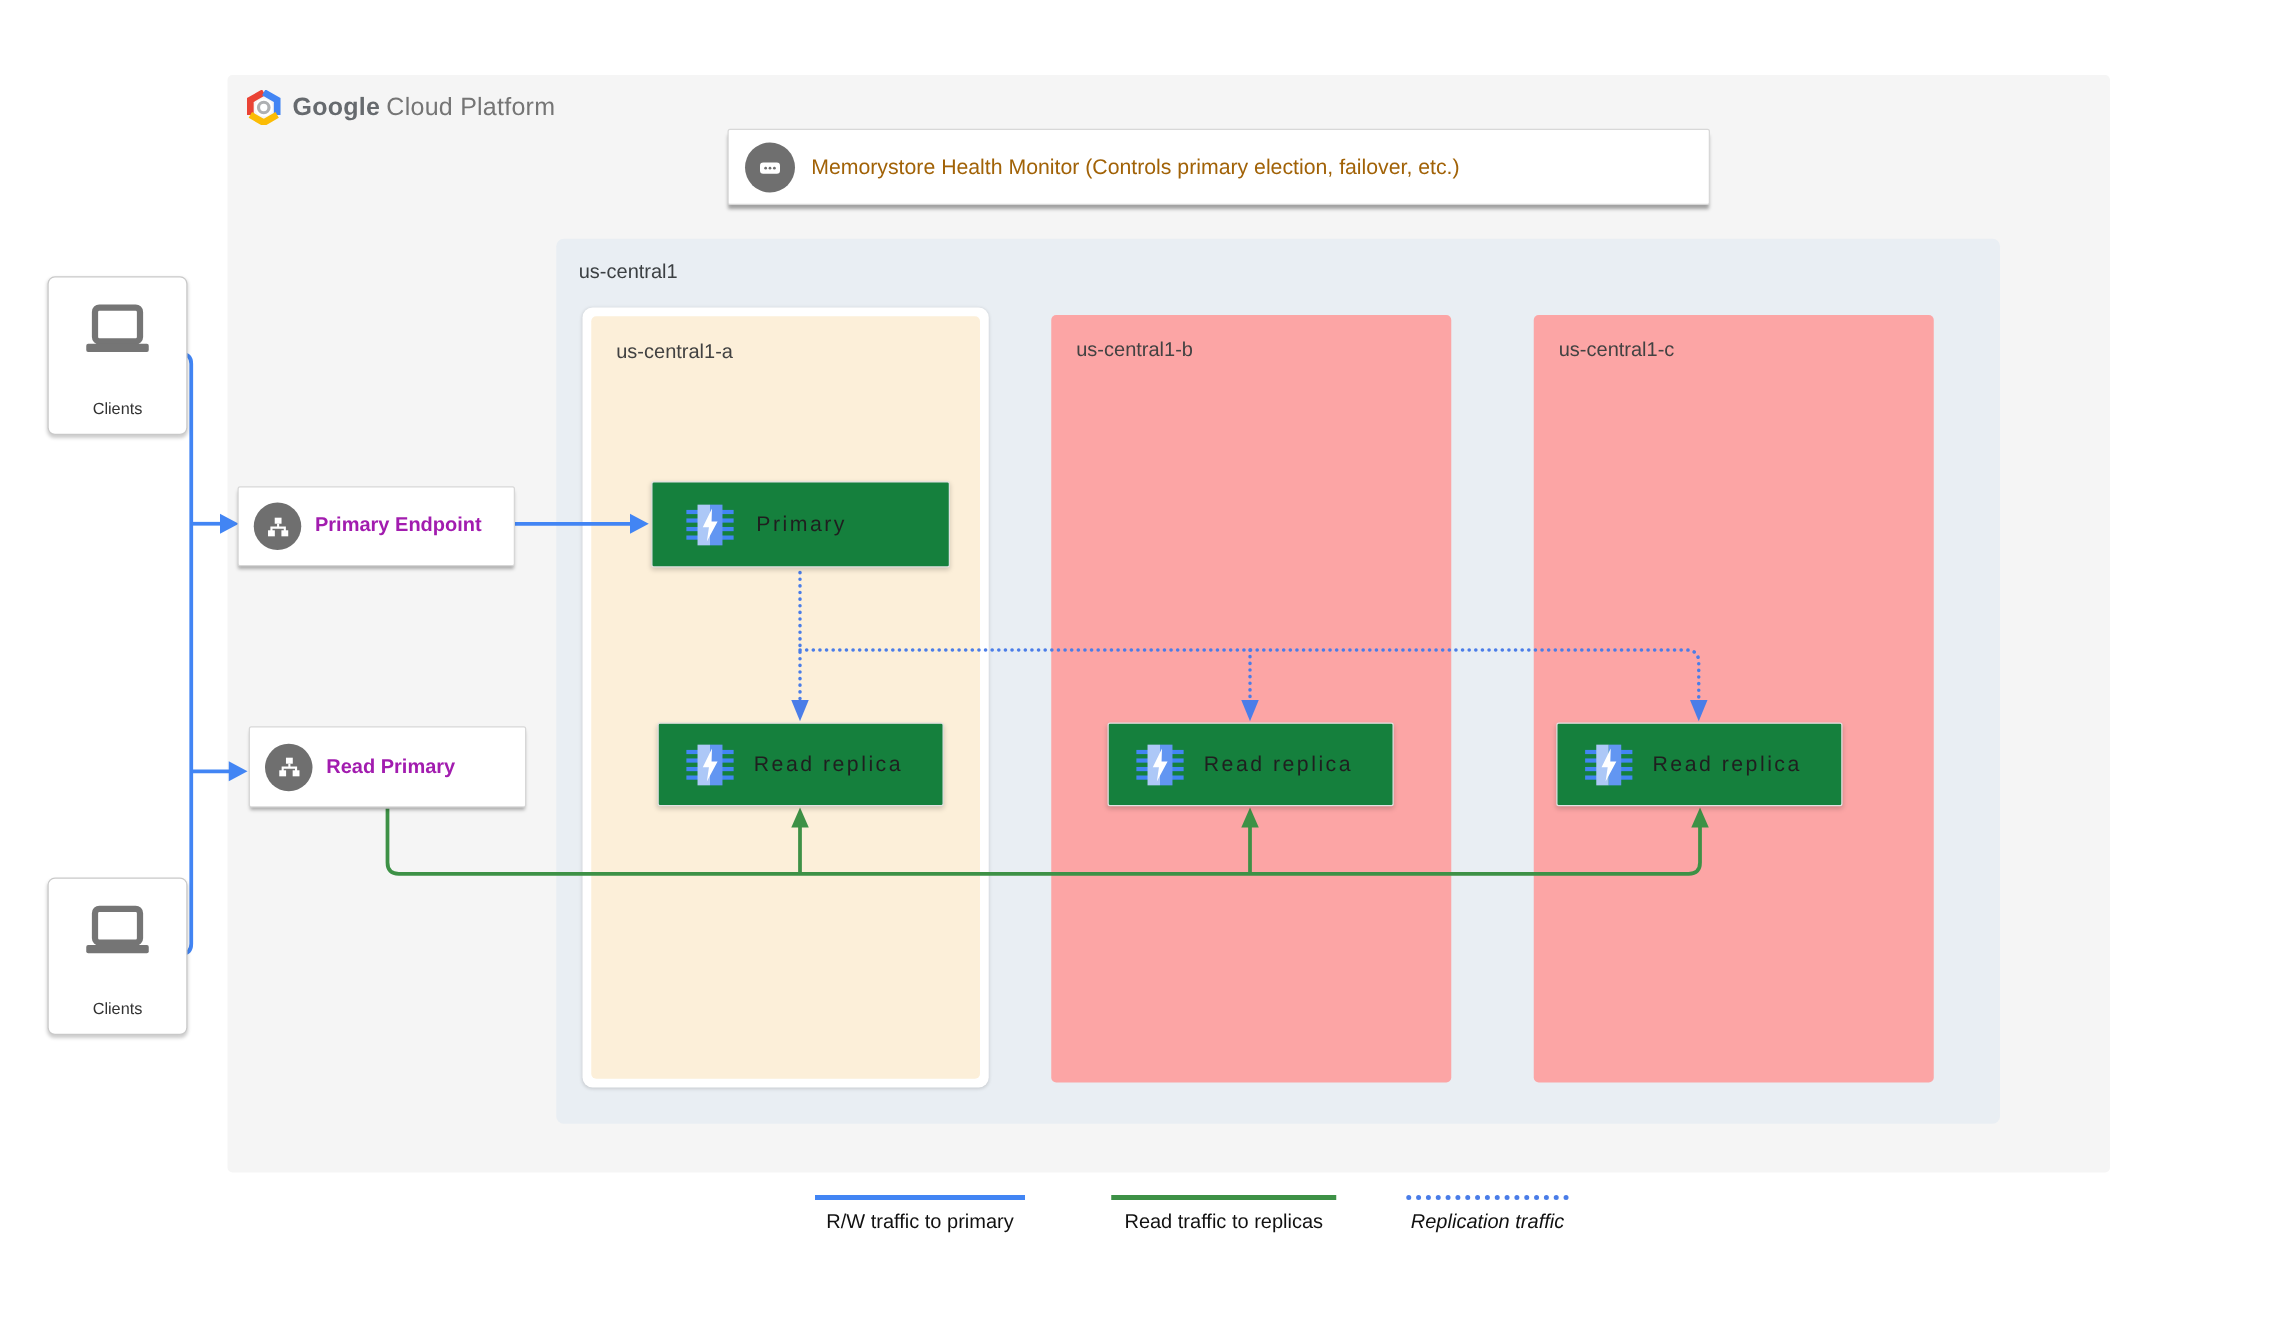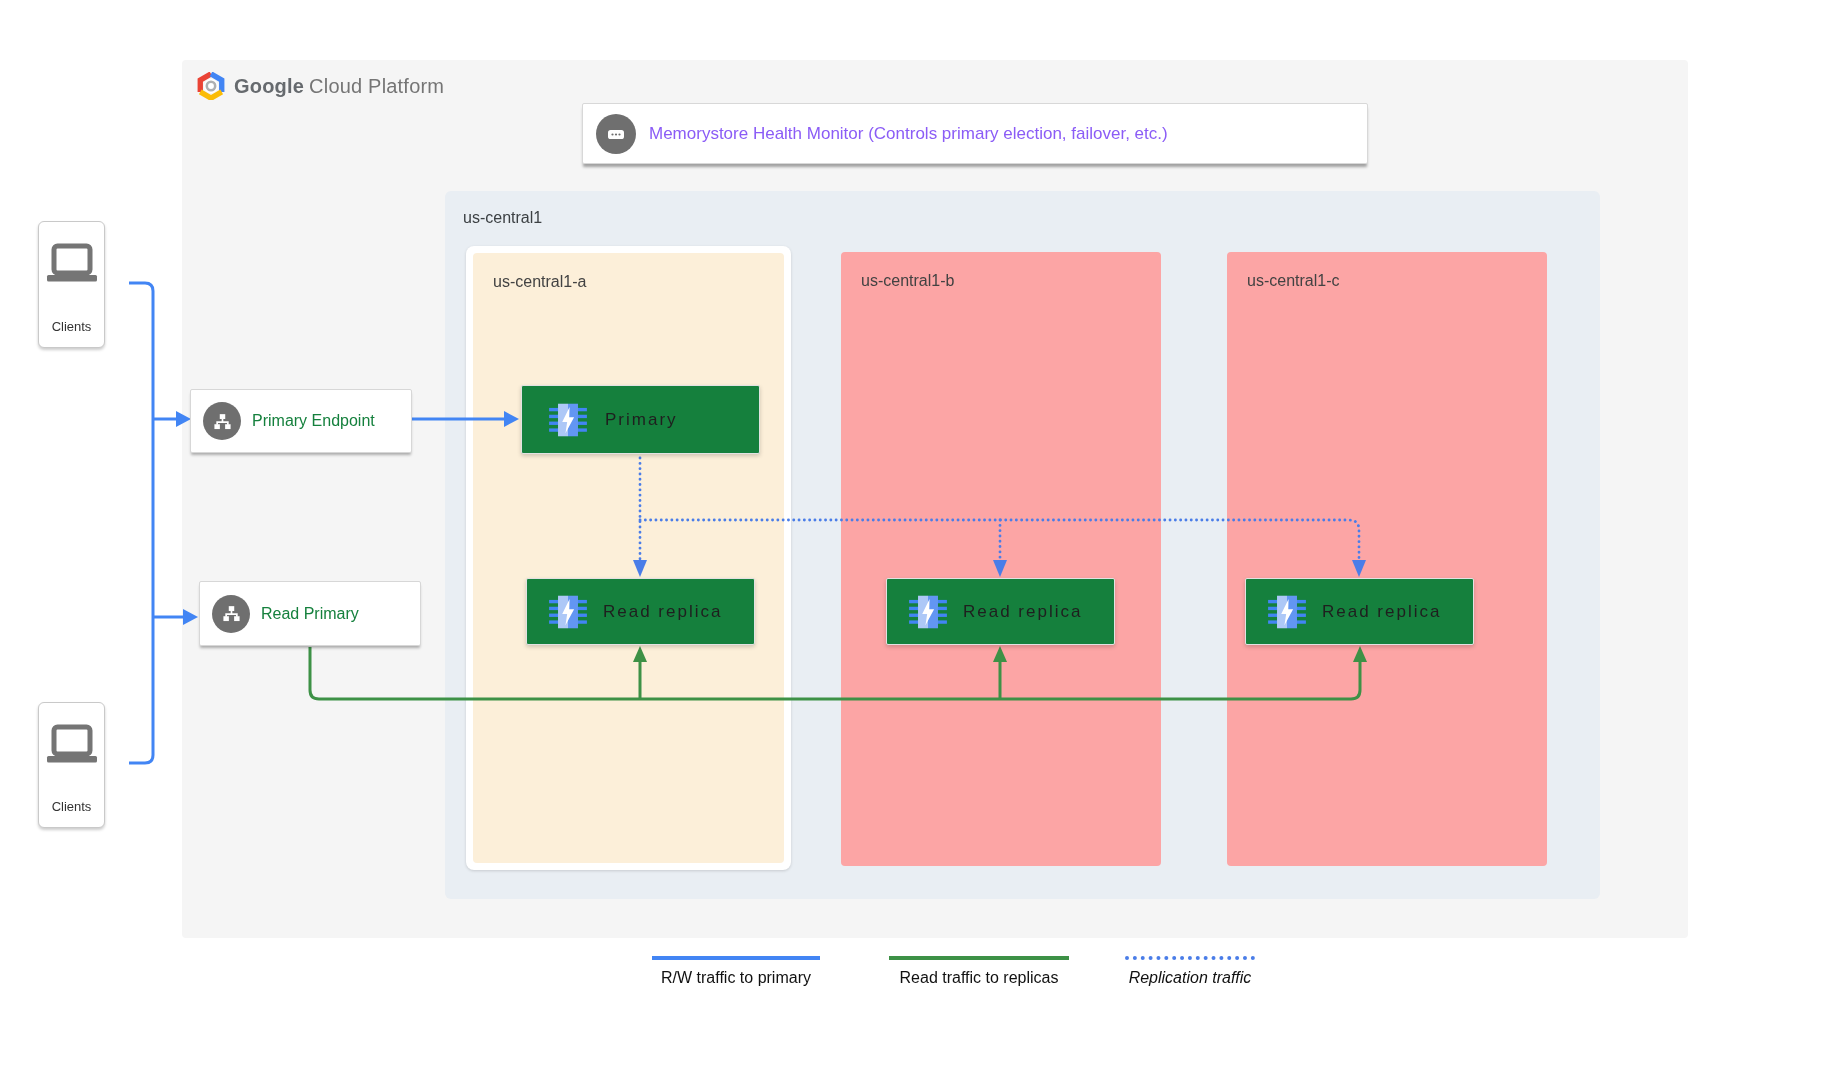--- a/index.html
+++ b/index.html
@@ -11,21 +11,21 @@
                background:#f5f5f5; border-radius:4px; }
 
   .brand { position:absolute; left:197px; top:72px; display:flex; align-items:center; gap:9px; }
   .brand-text { font-size:20px; color:#757575; letter-spacing:.2px; }
   .brand-text b { color:#666a6e; font-weight:700; margin-right:5px; }
 
   .monitor-box { position:absolute; left:582px; top:103px; width:786px; height:61px;
                  background:#ffffff; border:1px solid #d8d8d8; border-radius:2px;
                  box-shadow:0 4px 3px -1px rgba(0,0,0,0.35);
                  display:flex; align-items:center; padding-left:13px; gap:13px; z-index:5; }
-  .monitor-label { font-size:17px; color:#8b5cf6; }
+  .monitor-label { font-size:17px; color:#a16207; }
 
   .gray-circle { border-radius:50%; background:#6f6f6f; display:flex; align-items:center; justify-content:center; flex:0 0 auto; }
 
   .region { position:absolute; left:445px; top:191px; width:1155px; height:708px;
             background:#e9eef3; border-radius:6px; z-index:1; }
   .region-label { position:absolute; left:18px; top:18px; font-size:16px; color:#3c4043; }
 
   .zone { position:absolute; background:#fca5a5; border-radius:4px; z-index:2; }
   .zone-label { position:absolute; left:20px; top:20px; font-size:16px; color:#424242; }
   .zone-a-wrap { position:absolute; left:466px; top:246px; width:325px; height:624px;
@@ -35,23 +35,23 @@
   .zone-b { left:841px; top:252px; width:320px; height:614px; }
   .zone-c { left:1200px; top:252px; width:320px; height:614px;margin-left:27px; }
 
   .node-box { position:absolute; background:#15803d; border:1px solid #e2e2e2; border-radius:2px;
               box-shadow:0 2px 4px rgba(0,0,0,0.18); display:flex; align-items:center; z-index:6; }
   .node-label { font-size:17px; color:#1f1f1f; letter-spacing:2px; }
 
   .endpoint-box { position:absolute; background:#ffffff; border:1px solid #d7d7d7; border-radius:2px;
                   box-shadow:0 3px 3px -1px rgba(0,0,0,0.3);
                   display:flex; align-items:center; padding-left:12px; gap:11px; z-index:6; }
-  .endpoint-label { font-size:16px; color:#15803d; }
-
-  .clients-box { position:absolute; left:38px; width:67px; background:#ffffff; border:1px solid #c9c9c9;
+  .endpoint-label { font-size:16px; color:#a21caf;font-weight:bold; }
+
+  .clients-box { position:absolute; left:38px; width:112px; background:#ffffff; border:1px solid #c9c9c9;
                  border-radius:6px; box-shadow:0 2px 3px rgba(0,0,0,0.2);
                  display:flex; flex-direction:column; align-items:center; z-index:6; }
   .clients-label { font-size:13px; color:#333333; margin-top:auto; margin-bottom:13px; }
 
   .overlay { position:absolute; left:0; top:0; width:1832px; height:1075px; z-index:4; pointer-events:none; }
 
   .legend { position:absolute; display:flex; flex-direction:column; align-items:center; gap:9px; z-index:2; }
   .legend-line { height:4px; }
   .legend-line.solid-blue  { width:168px; background:#4285f4; }
   .legend-line.solid-green { width:180px; background:#3d9146; }

